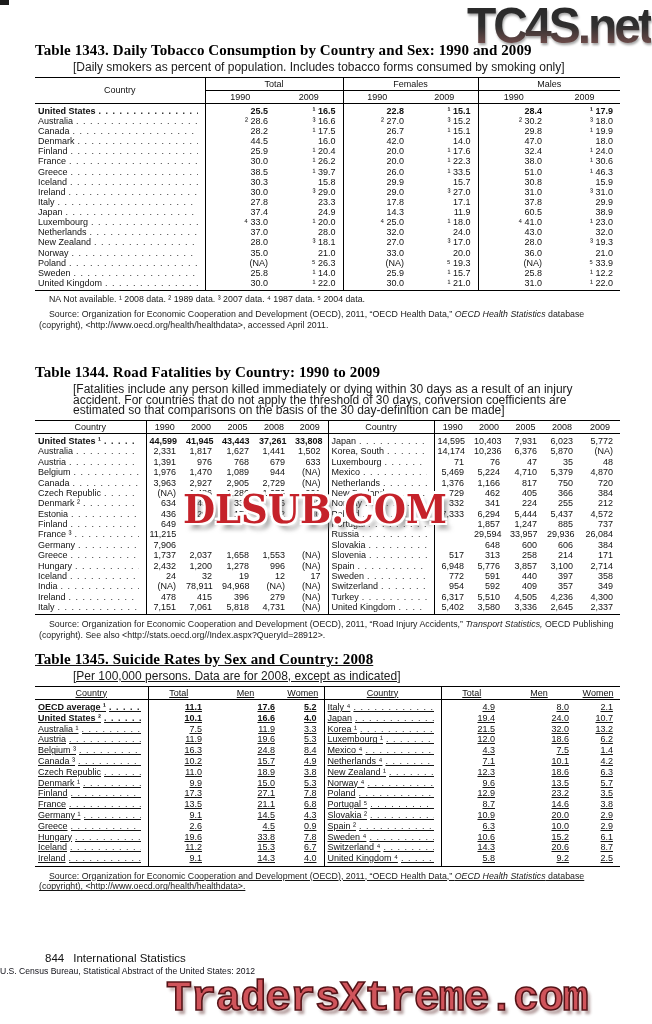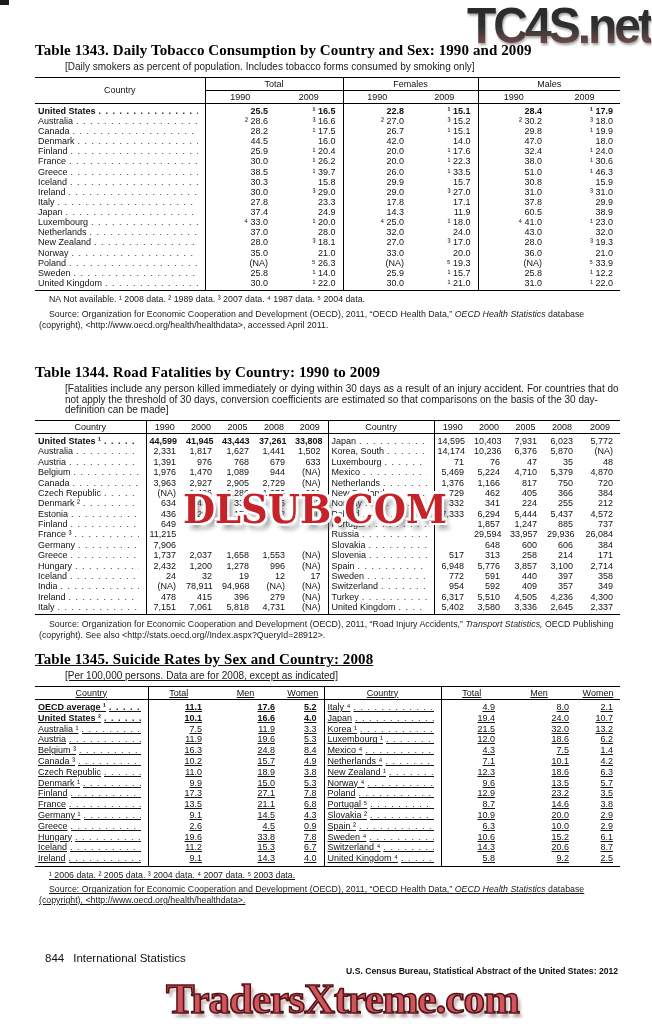--- a/index.html
+++ b/index.html
@@ -13,21 +13,21 @@
   
   .sect { position:absolute; left:35px; width:585px; }
   #s1343 { top:42px; }
   #s1344 { top:364px; }
   #s1345 { top:651px;text-decoration:underline; }
 
   .t-title {
     margin:0 0 3px 0; font-family:"Liberation Serif", serif;
     font-weight:bold; font-size:15px; letter-spacing:.1px; color:#000;
   }
-  .t-note { margin:0 0 4px 8px; font-size:10px; line-height:10.6px; color:#1a1a1a;padding-left:22px; }
+  .t-note { margin:0 0 4px 16px; font-size:12px; line-height:10.6px; color:#1a1a1a;padding-left:22px; }
 
   
   table.dt {
     width:100%; border-collapse:collapse; table-layout:fixed;
     font-size:9px; color:#111;
     border-top:1.5px solid #000; border-bottom:1.5px solid #000;
   }
   table.dt th { font-weight:normal; text-align:center; padding:1px 2px; border-bottom:1px solid #000; }
   table.dt td { padding:0 7px 0 3px; white-space:nowrap; overflow:hidden; }
   table.dt td.v { text-align:right; }
@@ -65,21 +65,21 @@
   #t1345 thead th:nth-child(6), #t1345 tbody td:nth-child(6) { border-left:1px solid #000; }
 
   
   .fn, .src { margin:4px; font-size:8.8px; line-height:10.8px; text-indent:10px; color:#1a1a1a; }
   .fn { margin-top:3px; }
   .src .it { font-style:italic; }
 
   
   .pageno { position:absolute; left:45px; top:952px; font-size:11.5px; color:#111; }
   .pageno .num { margin-right:9px; }
-  .credit { position:absolute; left:0; top:966px; width:618px; text-align:right; font-size:8.6px; color:#101018;font-weight:bold; }
+  .credit { position:absolute; left:0; top:966px; width:618px; text-align:left; font-size:8.6px; color:#101018; }
 
   
   .wm-top {
     position:absolute; top:-4px; right:1px; z-index:20;
     font-family:"Liberation Sans", sans-serif; font-weight:bold; font-size:48px; letter-spacing:-3px;
     background:linear-gradient(180deg,#262626 0%,#303030 52%,#6e4c4a 82%,#8e6662 100%);
     -webkit-background-clip:text; background-clip:text; color:transparent;
     filter:drop-shadow(1px 2px 1px rgba(0,0,0,.35));
     transform:scaleY(1.06); transform-origin:top right;
   }
@@ -88,21 +88,21 @@
     font-family:"DejaVu Serif", serif; font-weight:bold; font-size:37px; letter-spacing:0;
     color:#c5222a;
     text-shadow:
       -2px -2px 0 #fff, 2px -2px 0 #fff, -2px 2px 0 #fff, 2px 2px 0 #fff,
       -2px 0 0 #fff, 2px 0 0 #fff, 0 -2px 0 #fff, 0 2px 0 #fff,
       5px 6px 4px rgba(110,110,110,.6);
     transform:scaleY(1.04);
   }
   .wm-bottom {
     position:absolute; left:166px; top:974px; z-index:20;
-    font-family:Liberation Serif, serif; font-weight:bold; font-size:43px; letter-spacing:-1px;
+    font-family:Liberation Mono, monospace; font-weight:bold; font-size:43px; letter-spacing:-1px;
     color:#d0545b; -webkit-text-stroke:1.6px #541317;
     text-shadow:0 0 6px rgba(255,255,255,.95), 3px 4px 3px rgba(70,15,15,.45);
   }
 </style>
 </head>
 <body>
 
 <div class="page">
   <div class="corner-mark"></div>
 
@@ -1164,21 +1164,20 @@
                 <span class="nm">United Kingdom ⁴</span>
                 <span class="dots"></span>
               </div>
             </td>
             <td class="v">5.8</td>
             <td class="v">9.2</td>
             <td class="v">2.5</td>
           </tr>
         </tbody>
     </table>
-    <p class="fn">¹ 2006 data. ² 2005 data. ³ 2004 data. ⁴ 2007 data. ⁵ 2003 data.</p>
     <p class="src"><span>Source: Organization for Economic Cooperation and Development (OECD), 2011, “OECD Health Data,” </span><span class="it">OECD Health Statistics</span><span> database (copyright), &lt;http://www.oecd.org/health/healthdata&gt;.</span></p>
   </section>
 
   <div class="pageno">
     <span class="num">844</span><span>International Statistics</span>
   </div>
   <div class="credit">U.S. Census Bureau, Statistical Abstract of the United States: 2012</div>
 
   <div class="wm-top">TC4S.net</div>
   <div class="wm-mid">DLSUB.COM</div>

